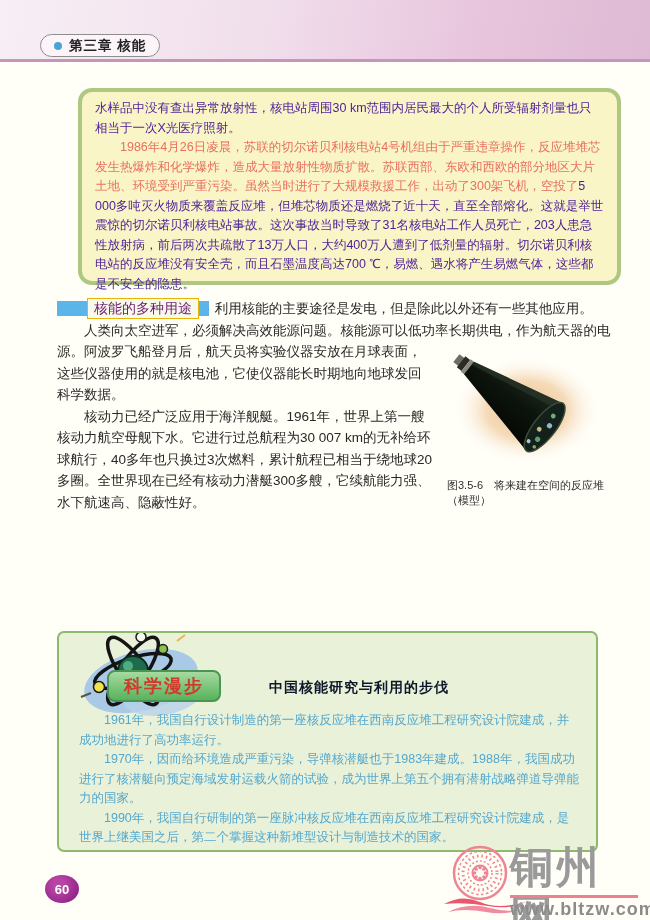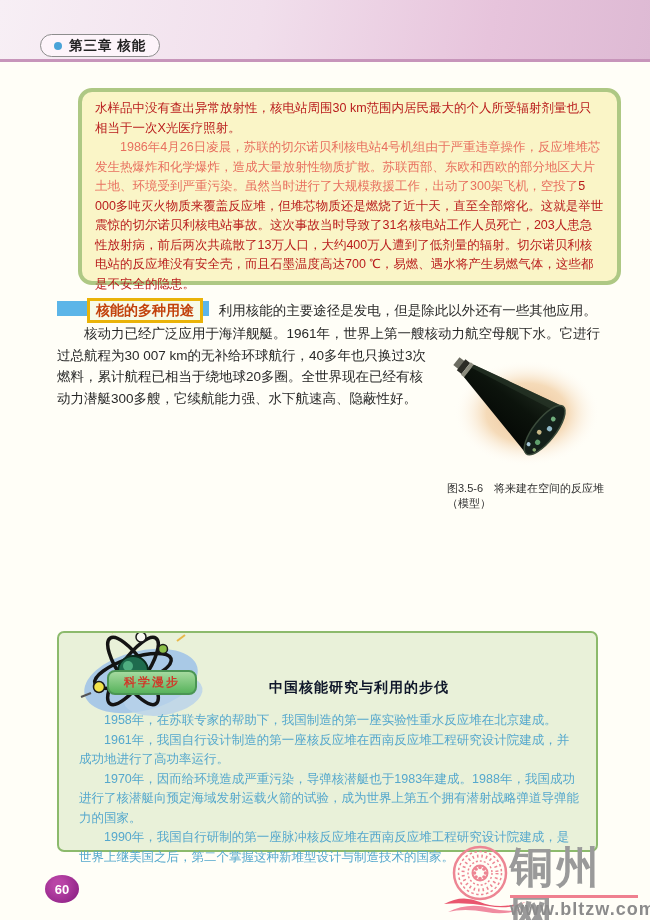--- a/index.html
+++ b/index.html
@@ -13,43 +13,43 @@
   .chapter-pill{position:absolute;left:40px;top:34px;height:21px;display:flex;align-items:center;gap:7px;
     background:#fdf4fa;border:1px solid #8d8d8d;border-radius:12px;padding:0 13px;}
   .chapter-dot{width:8px;height:8px;border-radius:50%;background:#4aa3d8;}
   .chapter-label{font-size:13.5px;font-weight:bold;color:#222;letter-spacing:1px;}
 
   
   .info-box{position:absolute;left:78px;top:88px;width:543px;height:197px;box-sizing:border-box;
     background:#faf5c7;border:4px solid #aec884;border-radius:14px;padding:7px 13px 6px 13px;}
   .info-box p{margin:0;font-size:12.5px;line-height:19.5px;}
   .info-box .p2{text-indent:2em;}
-  .txt-blue{color:#b91c1c;}
+  .txt-blue{color:#4c1d95;}
   .txt-red{color:#e8705f;}
 
   
   .content{position:absolute;left:57px;top:298px;width:556px;color:#282828;}
   .content p{margin:0;font-size:13.5px;line-height:21.5px;text-indent:2em;}
   .lead-row{text-indent:0 !important;}
   .heading-wrap{position:relative;display:inline-block;padding-left:30px;margin-right:12px;}
   .heading-bar{position:absolute;left:0;top:3px;width:152px;height:15px;background:#5cb5e8;}
-  .heading-label{position:relative;display:inline-block;background:#f7fae8;border:3px solid #eab308;
-    padding:0 6px;font-weight:bold;font-size:14px;color:#c2410c;line-height:19px;}
+  .heading-label{position:relative;display:inline-block;background:#f7fae8;border:1px solid #eab308;
+    padding:0 6px;font-weight:normal;font-size:14px;color:#701a75;line-height:19px;}
 
   
   .figure{float:right;width:172px;height:202px;margin-left:8px;shape-outside:inset(26px 0 0 0);}
   .figure svg{display:block;margin:28px auto 2px auto;}
   .figure .cap{font-size:11px;line-height:15px;color:#2f2f2f;text-indent:0 !important;padding-left:6px;}
 
   
   .science-box{position:absolute;left:57px;top:631px;width:541px;height:221px;box-sizing:border-box;
     background:#e9f1d9;border:2px solid #8cba6c;border-radius:7px;}
   .atom-art{position:absolute;left:4px;top:0px;}
   .badge{position:absolute;left:48px;top:37px;background:linear-gradient(#a5da9f,#58b35c);
-    border:2px solid #4a9553;border-radius:8px;padding:2px 15px;font-size:12px;font-weight:bold;
+    border:2px solid #4a9553;border-radius:8px;padding:2px 15px;font-size:18px;font-weight:bold;
     color:#cf3a2a;letter-spacing:2px;}
   .sw-title{position:absolute;left:160px;top:46px;width:280px;text-align:center;
     font-size:14px;font-weight:bold;color:#0f172a;letter-spacing:1px;}
   .sw-body{position:absolute;left:20px;right:16px;top:78px;}
   .sw-body p{margin:0;font-size:12.5px;line-height:19.5px;color:#55a8cd;text-indent:2em;}
 
   
   .page-num{position:absolute;left:45px;top:875px;width:34px;height:28px;border-radius:50%;
     background:radial-gradient(circle at 40% 35%,#b944a6 20%,#93268a 75%);
     display:flex;align-items:center;justify-content:center;color:#fff;font-size:13px;font-weight:bold;}
@@ -111,20 +111,21 @@
           <circle cx="99" cy="-4" r="2.6" fill="#8fb8c8"></circle>
           <circle cx="93" cy="5" r="2.4" fill="#c8b888"></circle>
           <circle cx="98" cy="14" r="2.6" fill="#5f9e6c"></circle>
           <circle cx="92" cy="21" r="2" fill="#a8c8d8"></circle>
           <circle cx="100" cy="22" r="1.8" fill="#87a86f"></circle>
         </g>
       </svg>
       <p class="cap">图3.5-6　将来建在空间的反应堆（模型）</p>
     </div>
 
+    <p>人类向太空进军，必须解决高效能源问题。核能源可以低功率长期供电，作为航天器的电源。阿波罗飞船登月后，航天员将实验仪器安放在月球表面，这些仪器使用的就是核电池，它使仪器能长时期地向地球发回科学数据。</p>
     <p>核动力已经广泛应用于海洋舰艇。1961年，世界上第一艘核动力航空母舰下水。它进行过总航程为30 007 km的无补给环球航行，40多年也只换过3次燃料，累计航程已相当于绕地球20多圈。全世界现在已经有核动力潜艇300多艘，它续航能力强、水下航速高、隐蔽性好。</p>
   </div>
 
   <div class="science-box">
     <svg class="atom-art" width="160" height="100" viewBox="0 0 160 100">
       <ellipse cx="78" cy="48" rx="58" ry="30" fill="#a9c9e6" transform="rotate(-14 78 48)"></ellipse>
       <ellipse cx="100" cy="62" rx="40" ry="20" fill="#b8d2ea" transform="rotate(-10 100 62)" opacity="0.8"></ellipse>
       <g transform="translate(70,38)">
         <ellipse rx="40" ry="13" fill="none" stroke="#141414" stroke-width="3.5" transform="rotate(-18)"></ellipse>
         <ellipse rx="40" ry="13" fill="none" stroke="#141414" stroke-width="3.5" transform="rotate(55)"></ellipse>
@@ -136,21 +137,20 @@
         <circle cx="8" cy="-34" r="5" fill="#f8f8f2" stroke="#1a1a1a" stroke-width="1.5"></circle>
         <circle cx="30" cy="-22" r="4.5" fill="#8cc04a" stroke="#1a1a1a" stroke-width="1.5"></circle>
         <line x1="-52" y1="26" x2="-42" y2="22" stroke="#555" stroke-width="2"></line>
         <line x1="44" y1="-30" x2="52" y2="-36" stroke="#e8b84a" stroke-width="2"></line>
         <line x1="-20" y1="-38" x2="-26" y2="-46" stroke="#e8b84a" stroke-width="2"></line>
       </g>
     </svg>
     <div class="badge">科学漫步</div>
     <div class="sw-title">中国核能研究与利用的步伐</div>
     <div class="sw-body">
-      <p>1958年，在苏联专家的帮助下，我国制造的第一座实验性重水反应堆在北京建成。</p>
       <p>1961年，我国自行设计制造的第一座核反应堆在西南反应堆工程研究设计院建成，并成功地进行了高功率运行。</p>
       <p>1970年，因而给环境造成严重污染，导弹核潜艇也于1983年建成。1988年，我国成功进行了核潜艇向预定海域发射运载火箭的试验，成为世界上第五个拥有潜射战略弹道导弹能力的国家。</p>
       <p>1990年，我国自行研制的第一座脉冲核反应堆在西南反应堆工程研究设计院建成，是世界上继美国之后，第二个掌握这种新堆型设计与制造技术的国家。</p>
     </div>
   </div>
 
   <div class="page-num">60</div>
 
   <div class="watermark">
     <svg width="90" height="74" viewBox="0 0 90 74">

